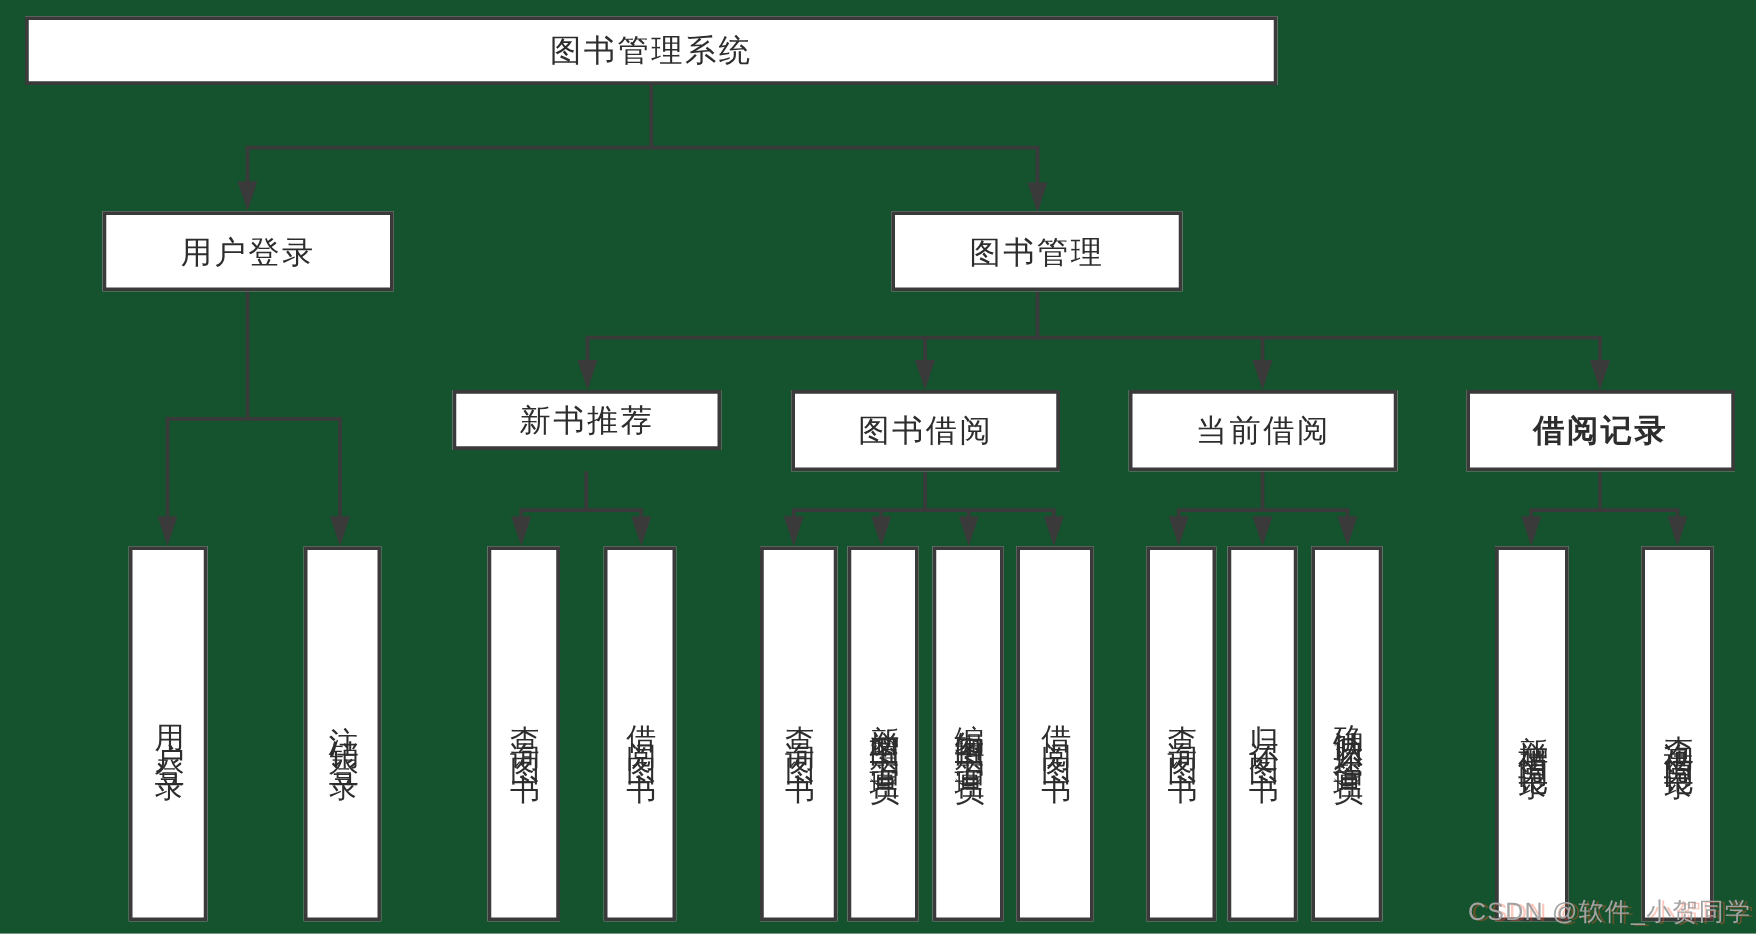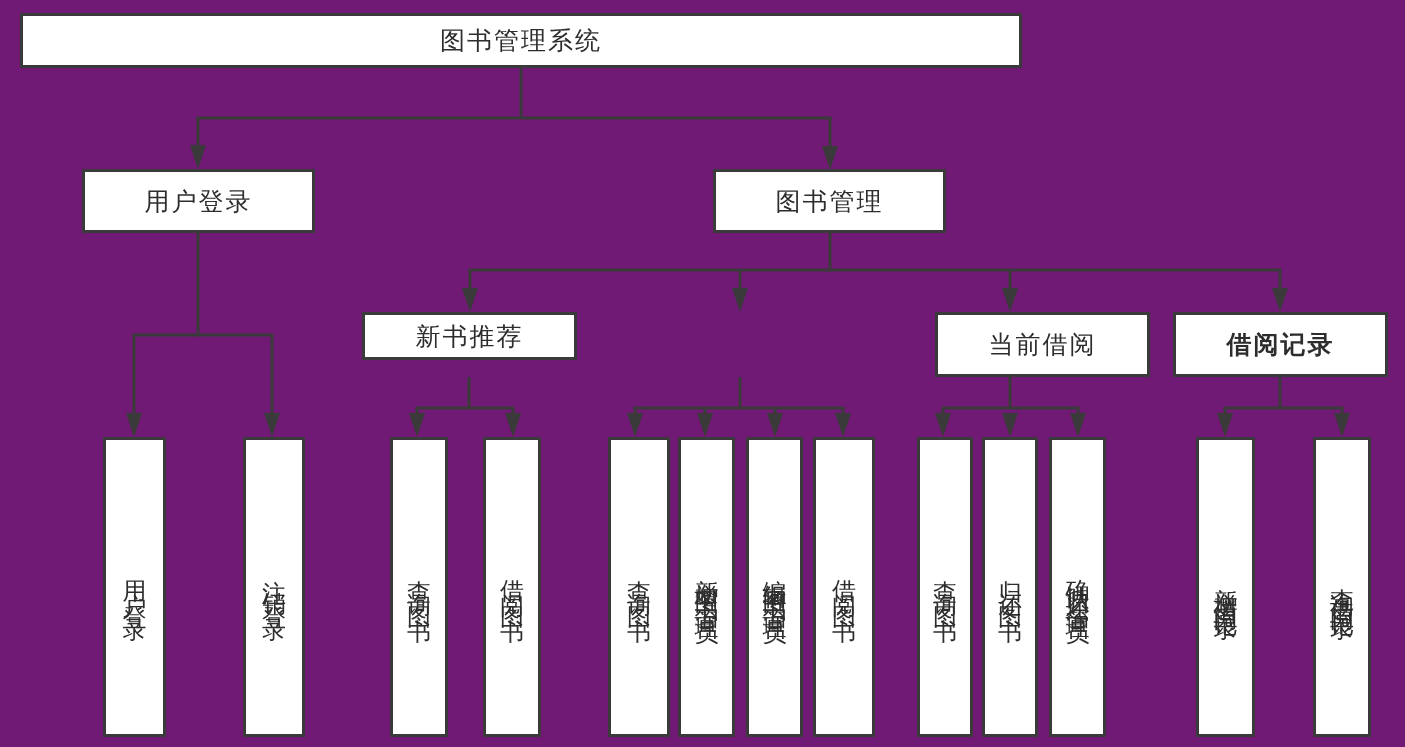--- a/index.html
+++ b/index.html
@@ -1,19 +1,19 @@
 <!DOCTYPE html>
 <html><head>
 <meta charset="utf-8">
 <style>
   html,body{margin:0;padding:0;background:#ffffff;}
   #canvas{
     position:relative;
     width:1405px;height:747px;
-    background:#701a75;
+    background:#14532d;
     font-family:"Liberation Sans","DejaVu Sans",sans-serif;
     overflow:hidden;
   }
   #wires{position:absolute;left:0;top:0;z-index:1;}
   .node{
     position:absolute;z-index:2;
     box-sizing:border-box;
     border:3px solid #3a3a3a;
     background:#ffffff;
     display:flex;align-items:center;justify-content:center;
@@ -120,21 +120,24 @@
   <div class="node" style="left:82px;top:169px;width:233px;height:64px;">
     <span>用户登录</span>
   </div>
   <div class="node" style="left:713px;top:169px;width:233px;height:64px;">
     <span>图书管理</span>
   </div>
 
   <div class="node" style="left:362px;top:312px;width:215px;height:48px;">
     <span>新书推荐</span>
   </div>
-  <div class="node" style="left:903px;top:312px;width:215px;height:65px;margin-left:32px;">
+  <div class="node" style="left:633px;top:312px;width:215px;height:65px;">
+    <span>图书借阅</span>
+  </div>
+  <div class="node" style="left:903px;top:312px;width:215px;height:65px;">
     <span>当前借阅</span>
   </div>
   <div class="node" style="left:1173px;top:312px;width:215px;height:65px;font-weight:bold;">
     <span>借阅记录</span>
   </div>
 
   <div class="node leaf" style="left:103px;top:437px;width:63px;height:300px;">
     <span class="vtext">用户登录</span>
   </div>
   <div class="node leaf" style="left:243px;top:437px;width:62px;height:300px;">
@@ -171,14 +174,15 @@
     <span class="vtext">确认归还（管理员）</span>
   </div>
 
   <div class="node leaf long" style="left:1196px;top:437px;width:59px;height:300px;">
     <span class="vtext">新增借阅记录</span>
   </div>
   <div class="node leaf long" style="left:1313px;top:437px;width:58px;height:300px;">
     <span class="vtext">查询借阅记录</span>
   </div>
 
+  <div id="watermark">CSDN @软件_小贺同学</div>
 
 </div>
 
 </body></html>

